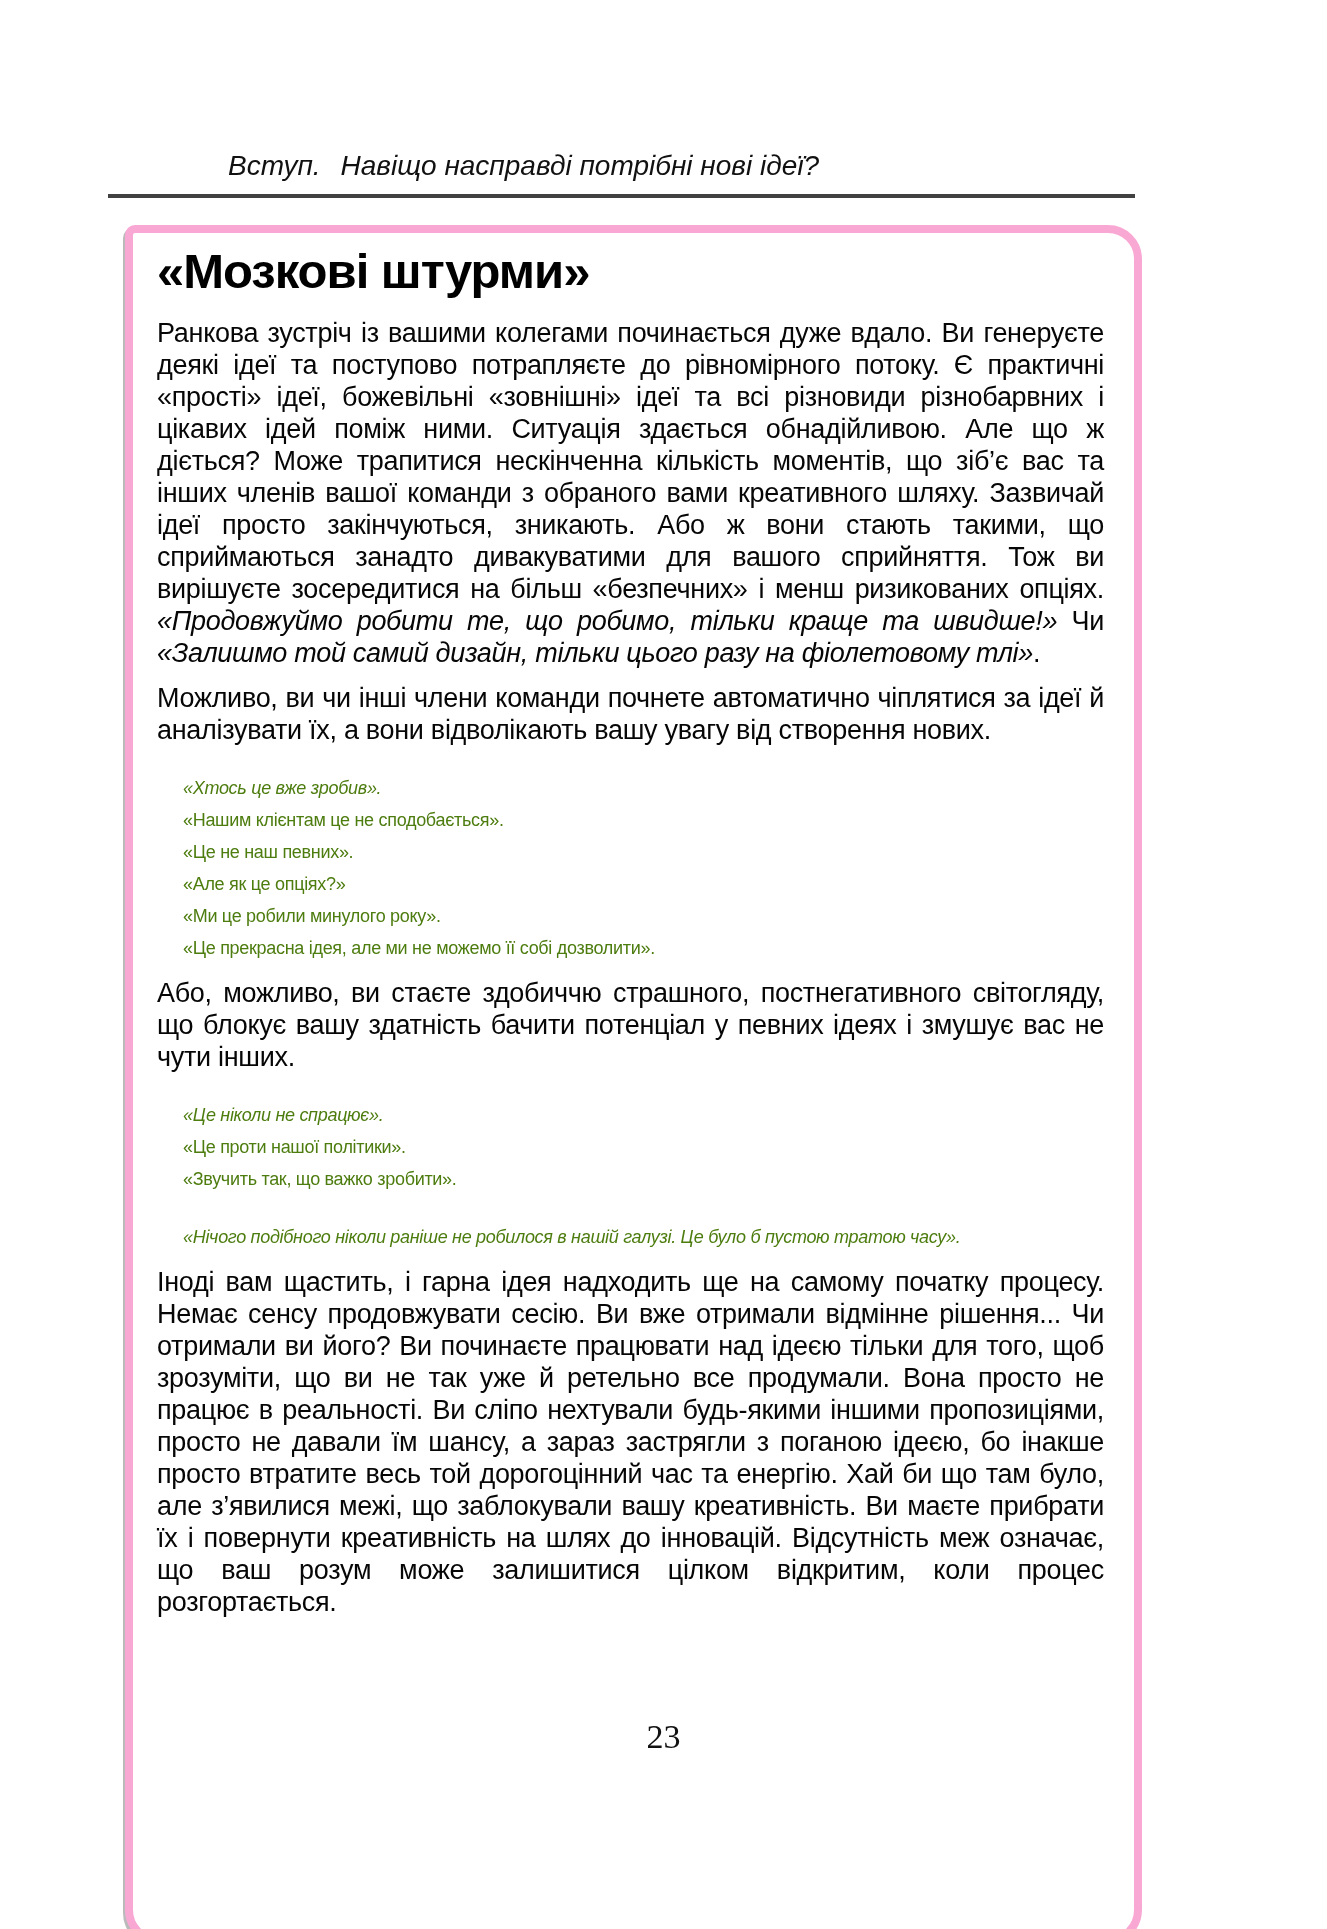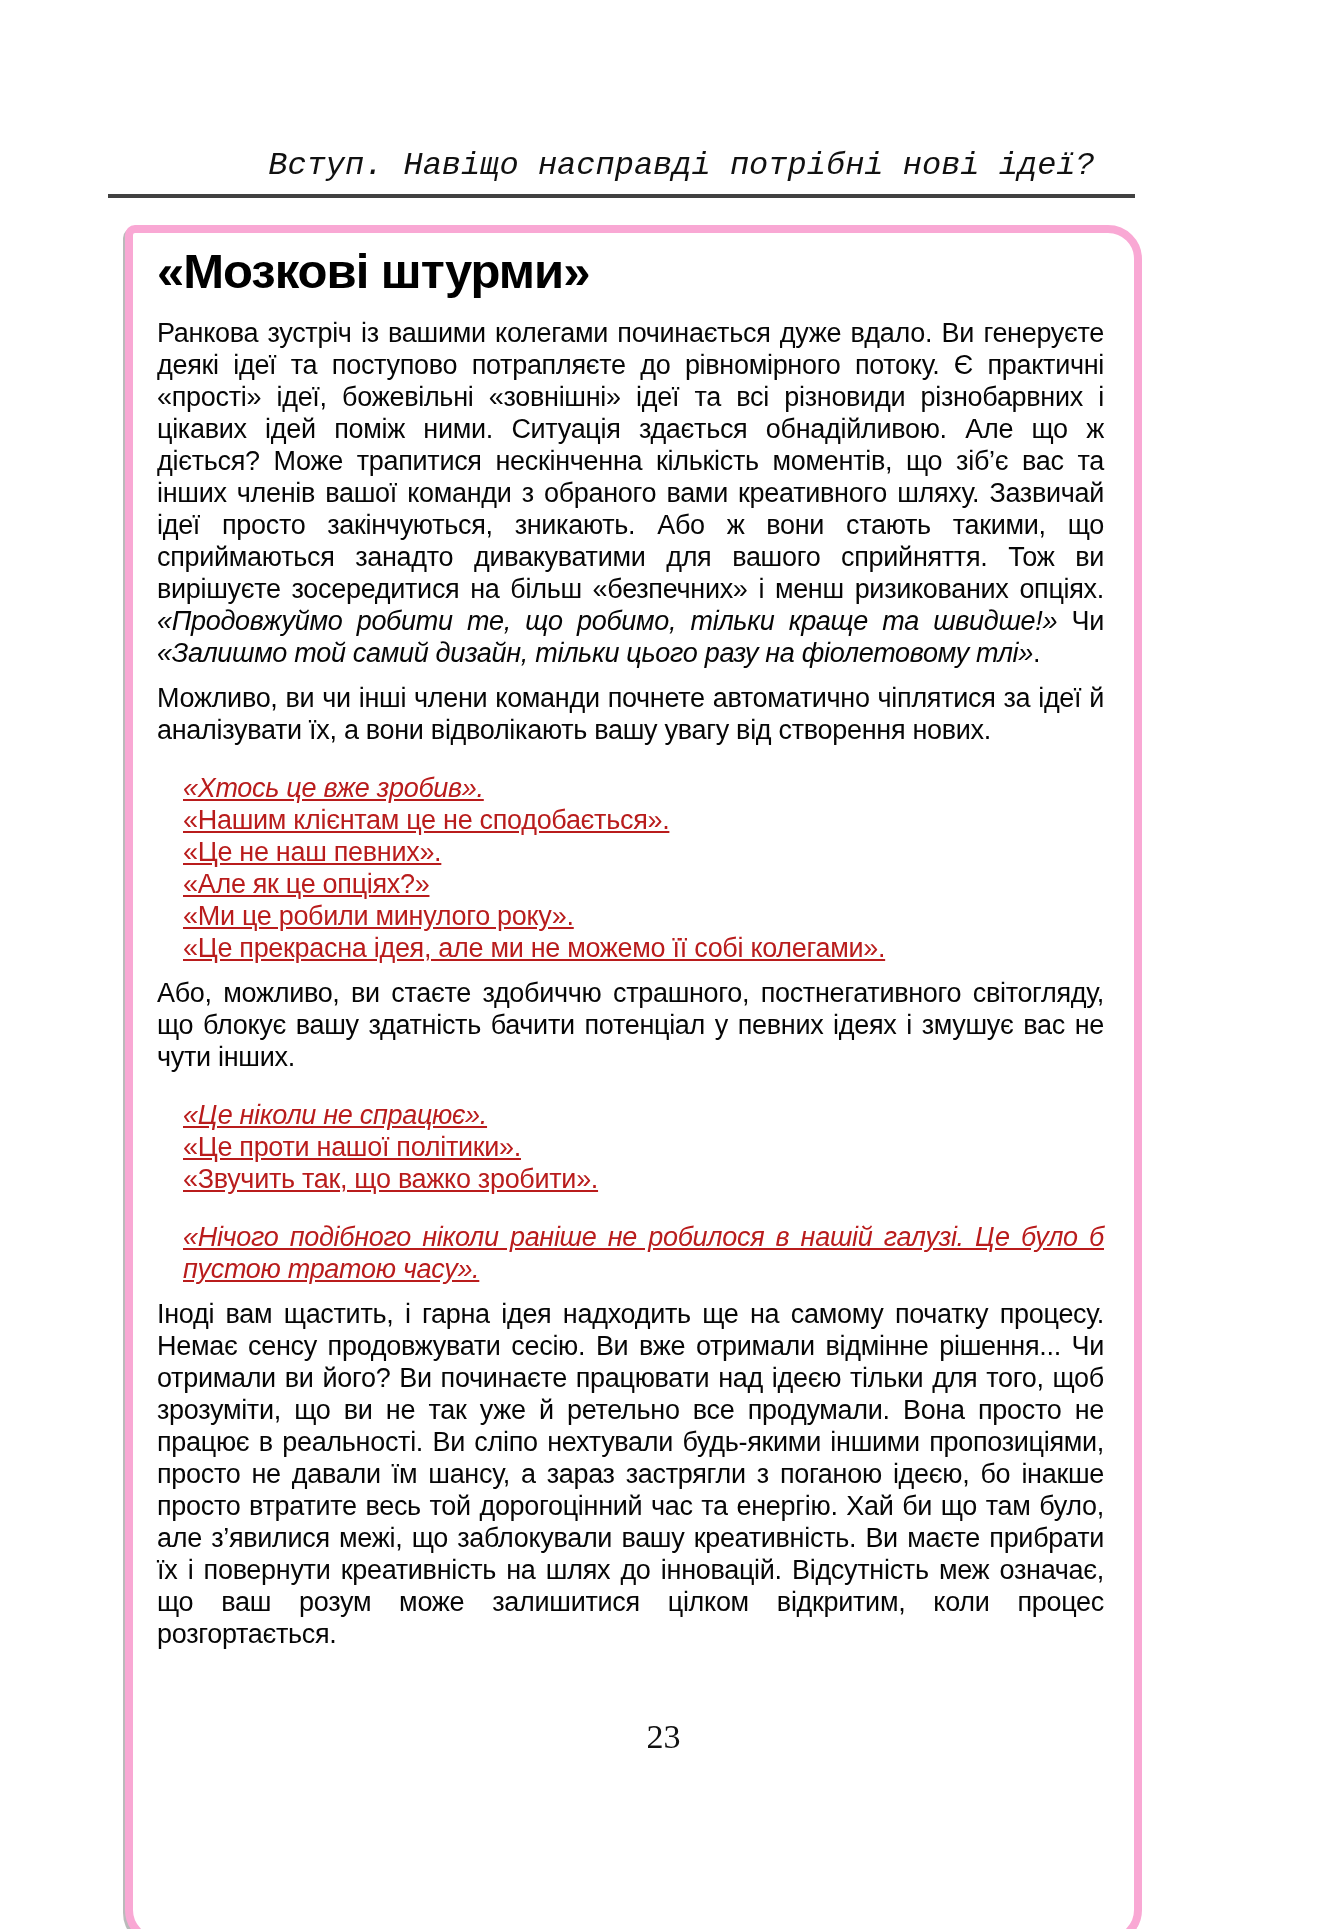--- a/index.html
+++ b/index.html
@@ -15,24 +15,24 @@
     color: #000000;
     overflow: hidden;
   }
   .running-header {
     position: absolute;
     top: 146px;
     left: 108px;
     width: 1027px;
     box-sizing: border-box;
     padding-left: 120px;
-    text-align: center;
-    font-family: Liberation Mono, monospace;
+    text-align: left;
+    font-family: Liberation Sans, sans-serif;
     font-style: italic;
-    font-size: 32px;
+    font-size: 28px;
     line-height: 40px;
     color: #111111;
     white-space: nowrap;
   }
   .running-header .part2 { margin-left: 20px; }
   .header-rule {
     position: absolute;
     top: 194px;
     left: 108px;
     width: 1027px;
@@ -65,27 +65,26 @@
     font-size: 27px;
     line-height: 32px;
     letter-spacing: -0.3px;
     text-align: justify;
     margin: 13px 0 0 0;
     color: #060606;
   }
   .para.first { margin-top: 6px; }
   .quote-block { margin: 2px 0 0 0; }
   .quote-line {
-    font-size: 27px;
+    font-size: 18px;
     line-height: 32px;
     letter-spacing: -0.3px;
     text-align: justify;
     padding-left: 26px;
-    color: #b91c1c;
-    text-decoration: underline;
+    color: #4d7c0f;
   }
   .italic { font-style: italic; margin-top: 26px; }
   .page-number {
     position: absolute;
     top: 1718px;
     left: 0;
     width: 1327px;
     text-align: center;
     font-family: "Liberation Serif", serif;
     font-size: 34px;
@@ -107,21 +106,21 @@
   <p class="para first"><span>Ранкова зустріч із вашими колегами починається дуже вдало. Ви генеруєте деякі ідеї та поступово потрапляєте до рівномірного потоку. Є практичні «прості» ідеї, божевільні «зовнішні» ідеї та всі різновиди різнобарвних і цікавих ідей поміж ними. Ситуація здається обнадійливою. Але що ж діється? Може трапитися нескінченна кількість моментів, що зіб’є вас та інших членів вашої команди з обраного вами креативного шляху. Зазвичай ідеї просто закінчуються, зникають. Або ж вони стають такими, що сприймаються занадто дивакуватими для вашого сприйняття. Тож ви вирішуєте зосередитися на більш «безпечних» і менш ризикованих опціях. </span><span class="italic">«Продовжуймо робити те, що робимо, тільки краще та швидше!»</span><span> Чи </span><span class="italic">«Залишмо той самий дизайн, тільки цього разу на фіолетовому тлі»</span><span>.</span></p>
 
   <p class="para">Можливо, ви чи інші члени команди почнете автоматично чіплятися за ідеї й аналізувати їх, а вони відволікають вашу увагу від створення нових.</p>
 
   <div class="quote-block">
     <div class="quote-line italic">«Хтось це вже зробив».</div>
     <div class="quote-line">«Нашим клієнтам це не сподобається».</div>
     <div class="quote-line">«Це не наш певних».</div>
     <div class="quote-line">«Але як це опціях?»</div>
     <div class="quote-line">«Ми це робили минулого року».</div>
-    <div class="quote-line">«Це прекрасна ідея, але ми не можемо її собі колегами».</div>
+    <div class="quote-line">«Це прекрасна ідея, але ми не можемо її собі дозволити».</div>
   </div>
 
   <p class="para">Або, можливо, ви стаєте здобиччю страшного, постнегативного світогляду, що блокує вашу здатність бачити потенціал у певних ідеях і змушує вас не чути інших.</p>
 
   <div class="quote-block">
     <div class="quote-line italic">«Це ніколи не спрацює».</div>
     <div class="quote-line">«Це проти нашої політики».</div>
     <div class="quote-line">«Звучить так, що важко зробити».</div>
     <div class="quote-line italic">«Нічого подібного ніколи раніше не робилося в нашій галузі. Це було б пустою тратою часу».</div>
   </div>

